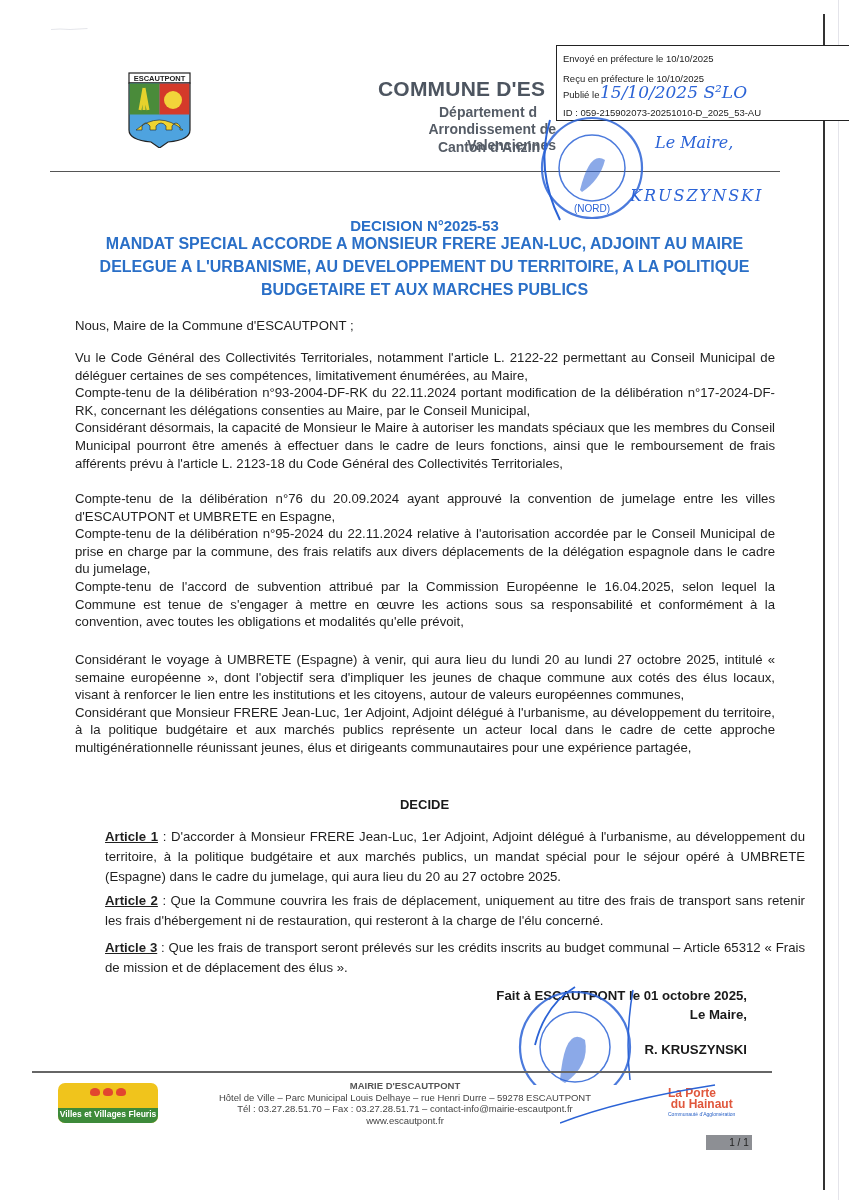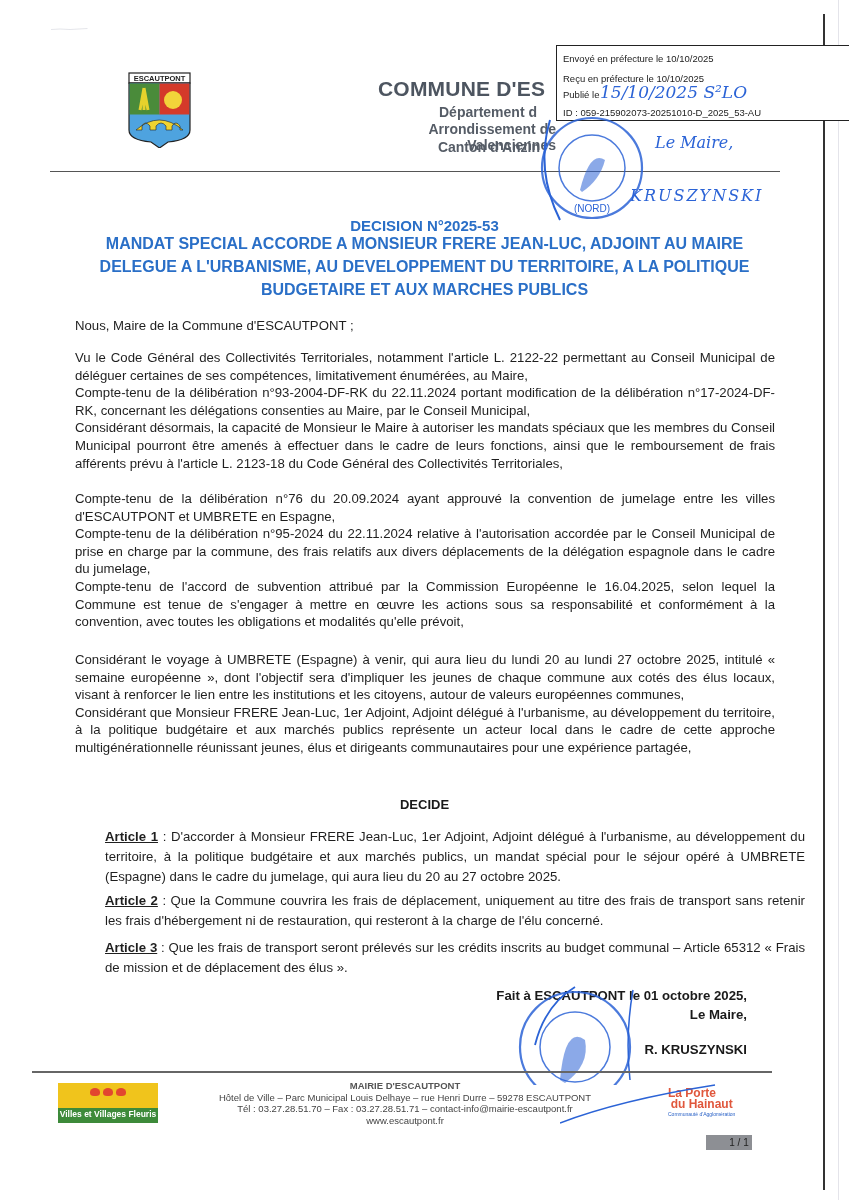--- a/index.html
+++ b/index.html
@@ -37,21 +37,21 @@
   .jum { top:490px; }
   .voy { top:651px; }
   .decide { position:absolute; left:0; width:849px; text-align:center; top:797px; font-weight:bold; font-size:13px; }
   .art { position:absolute; left:58px; width:700px; font-size:13.2px; line-height:20px; text-align:justify; color:#1f1f1f;margin-left:47px; }
   .a1 { top:827px; } .a2 { top:891px; } .a3 { top:938px; }
   .art-label { font-weight:bold; text-decoration:underline; }
   .fait { position:absolute; top:987px; right:102px; font-weight:bold; font-size:13.2px; text-align:right; line-height:17px; }
   .lemaire { position:absolute; top:1007px; right:102px; font-weight:bold; font-size:13.2px; }
   .sign-name { position:absolute; top:1042px; right:102px; font-weight:bold; font-size:13.2px; }
   .foot-rule { position:absolute; left:32px; top:1071px; width:740px; height:2px; background:#666; }
-  .vvf { position:absolute; left:58px; top:1083px; width:100px; height:40px; background:#f0c41c; overflow:hidden; }
+  .vvf { position:absolute; left:58px; top:1083px; width:100px; height:40px; background:#f0c41c; overflow:hidden;border-radius:7px; }
   .vvf .band { position:absolute; left:0; bottom:0; width:100%; height:15px; background:#3d8a3a; }
   .vvf .lbl { position:absolute; left:0; bottom:4px; width:100%; text-align:center; font-size:8.5px; font-weight:bold; color:#fff; }
   .flower { position:absolute; top:5px; width:10px; height:8px; background:#e2462f; border-radius:50% 50% 40% 40%; }
   .foot-center { position:absolute; left:180px; top:1080px; width:450px; text-align:center; color:#444; font-size:9.5px; line-height:11.5px; }
   .foot-center .fc-title { font-weight:bold; color:#555; }
   .porte { position:absolute; left:668px; top:1088px; font-size:12px; font-weight:bold; line-height:11px; }
   .porte .p1 { color:#e0573c; } .porte .p2 { color:#e0573c;text-align:center; }
   .porte .p3 { font-size:5px; color:#2a62c7; font-weight:normal; line-height:5px; margin-top:2px; }
   .pagebadge { position:absolute; left:706px; top:1135px; width:26px; height:15px; background:#8d8f94; color:#222; font-size:10px; text-align:center; line-height:15px;padding-left:20px; }
 </style>

